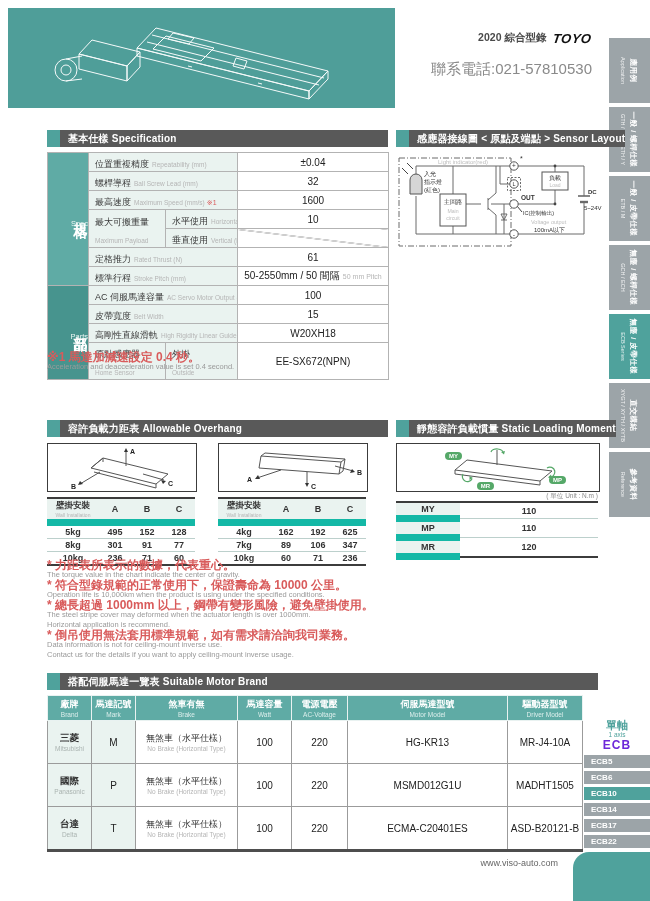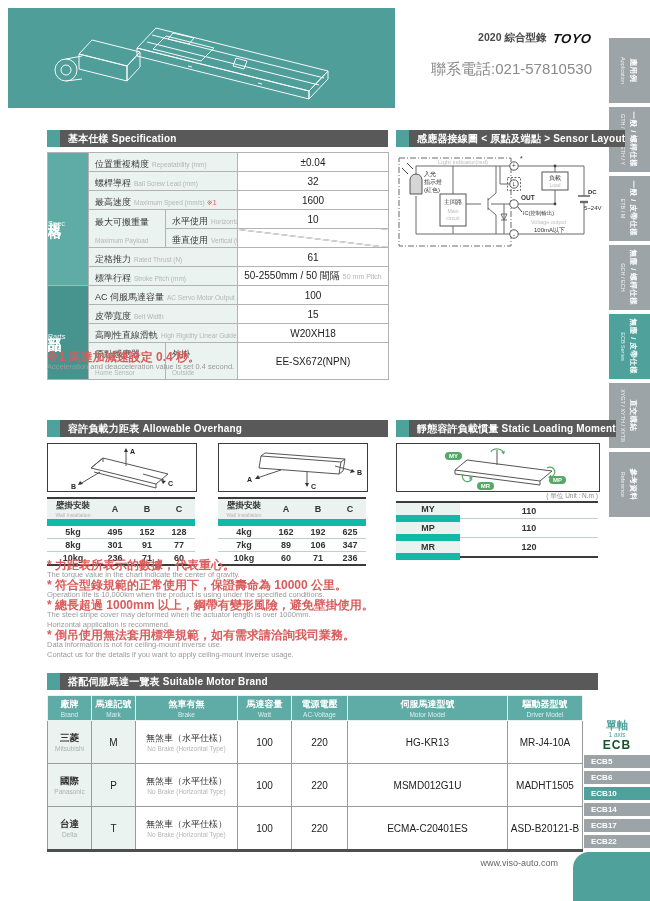--- a/index.html
+++ b/index.html
@@ -22,21 +22,21 @@
   .secbar{height:17px;display:flex;}
   .accent{width:13px;background:#4FA29C;flex:none;}
   .bartitle{flex:1;background:#595959;color:#fff;font-size:10px;font-weight:bold;line-height:17px;padding-left:8px;letter-spacing:.2px;white-space:nowrap;}
   
   .spec-table{border-collapse:collapse;width:341px;table-layout:fixed;}
   .spec-table td{border:1px solid #b3b3b3;padding:0;white-space:nowrap;overflow:hidden;}
   .spec-table tr{height:17px;}
   .spec-table tr.tall{height:21px;}
   td.glabel{background:#5FABA5;text-align:center;vertical-align:middle;}
   td.glabel.dark{background:#47948E;margin-top:19px;}
-  .gwrap{display:flex;flex-direction:column;align-items:flex-start;gap:2px;}
+  .gwrap{display:flex;flex-direction:column;align-items:flex-end;gap:2px;}
   .gzh{writing-mode:vertical-rl;text-orientation:upright;font-size:14px;font-weight:bold;color:#fff;letter-spacing:3px;line-height:1;}
   .gen{font-size:7.5px;color:#ecf7f5;}
   td.lab{background:#EAF3F0;padding-left:6px;}
   .lzh{font-size:9px;color:#3a3a3a;}
   .len{font-size:6.5px;color:#b5b5b5;margin-left:3px;}
   .note-red{color:#D95B5B;font-size:7px;margin-left:2px;}
   td.val{text-align:center;font-size:10px;color:#222;background:#fff;margin-left:8px;}
   .suffix{font-size:7px;color:#b5b5b5;margin-left:3px;}
   td.diag{background:linear-gradient(to right top,#fff 48.6%,#9a9a9a 49.4%,#9a9a9a 50.6%,#fff 51.4%);}
   .footnote-red{font-size:12px;font-weight:bold;color:#D95B5B;line-height:10px;}
@@ -58,21 +58,21 @@
   .motor-table td{border:1px solid #9b9b9b;height:40px;text-align:center;font-size:10px;color:#222;background:#fff;}
   .motor-table td.mint{background:#EAF3F0;}
   .mbrand-zh{display:block;font-size:9.5px;font-weight:bold;color:#333;}
   .mbrand-en{display:block;font-size:6.5px;color:#aab3b0;}
   .mbrake-zh{display:block;font-size:9px;color:#333;}
   .mbrake-en{display:block;font-size:6.5px;color:#b5b5b5;}
   
   .serieshead{left:584px;top:720px;width:66px;text-align:center;}
   .sh-zh{display:block;font-size:11px;font-weight:bold;color:#4FA29C;line-height:11px;}
   .sh-en{display:block;font-size:6.5px;color:#4FA29C;line-height:8px;}
-  .sh-code{display:block;font-size:12px;font-weight:bold;color:#14532d;letter-spacing:1px;line-height:13px;}
+  .sh-code{display:block;font-size:12px;font-weight:bold;color:#6d28d9;letter-spacing:1px;line-height:13px;}
   .ecbtab{left:584px;width:66px;height:13px;background:#9CA4A8;color:#fff;font-size:8px;font-weight:bold;line-height:13px;padding-left:7px;box-sizing:border-box;}
   .ecbtab.active{background:#4FA29C;}
   .tealcorner{left:573px;top:852px;width:77px;height:49px;background:#4FA29C;border-top-left-radius:16px;}
   .website{top:858px;right:92px;font-size:9px;color:#666;}
   svg text{font-family:"Liberation Sans","DejaVu Sans",sans-serif;}
 </style>
 </head>
 <body>
 
 <div class="page">

